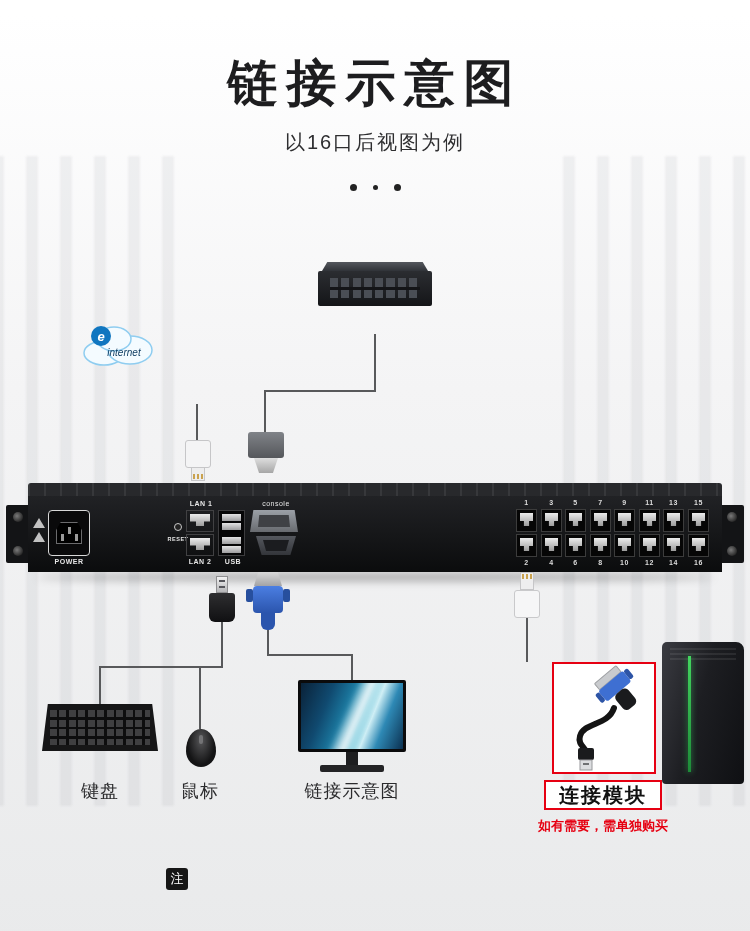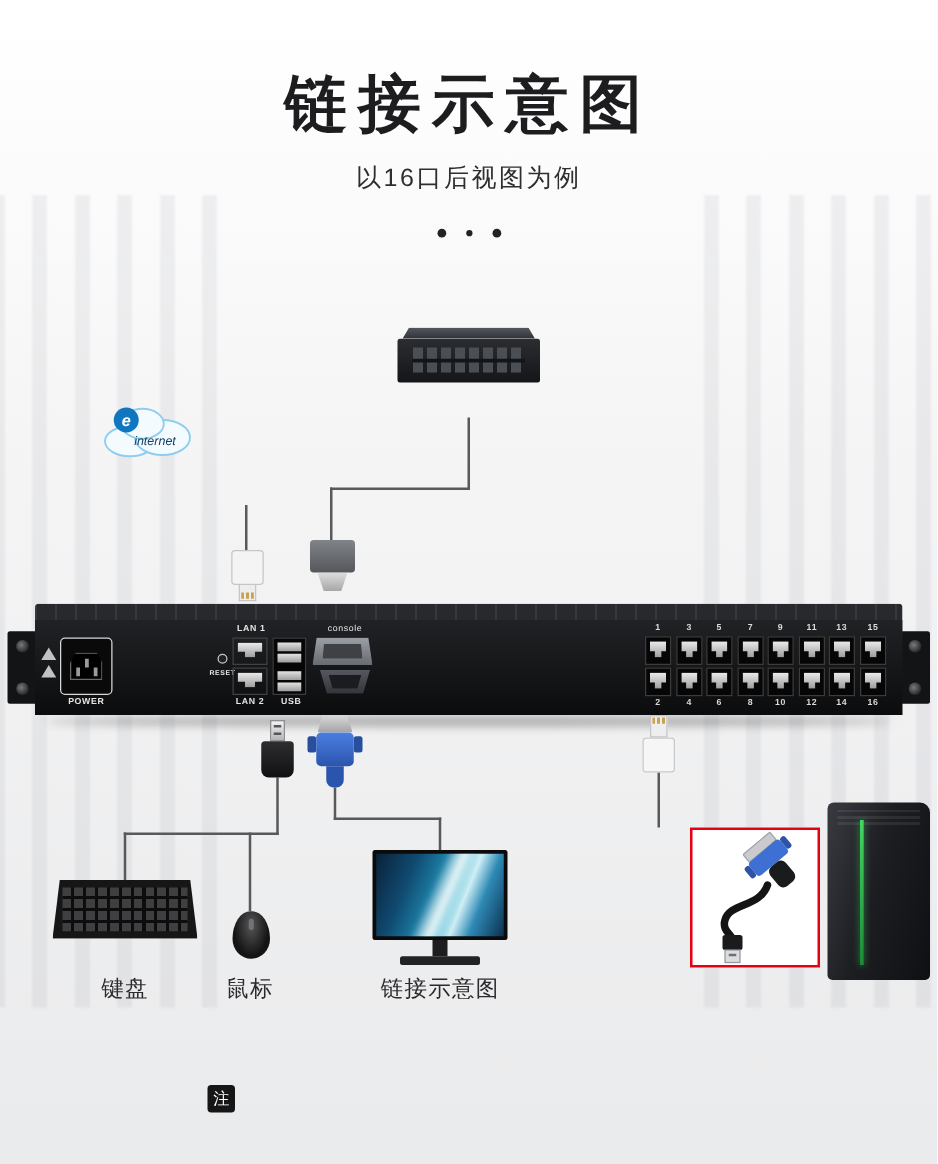--- a/index.html
+++ b/index.html
@@ -367,20 +367,24 @@
         <rect x="-8" y="2" width="16" height="20" rx="5" fill="#1a1b1d"></rect>
       </g>
       <path d="M60 44 C54 62, 30 58, 26 72 C23 82, 34 84, 32 90" stroke="#141414" stroke-width="6" fill="none" stroke-linecap="round"></path>
       <g transform="translate(32,88)">
         <rect x="-8" y="-4" width="16" height="12" rx="2" fill="#1a1b1d"></rect>
         <rect x="-6" y="8" width="12" height="10" fill="#dcdde0" stroke="#97989b" stroke-width="1"></rect>
         <rect x="-3" y="11" width="6" height="2" fill="#6f7073"></rect>
       </g>
     </svg>
   </div>
+  <div class="module-label-box">
+    <span>连接模块</span>
+  </div>
+  <div class="module-note">如有需要，需单独购买</div>
 
   <div class="tower">
       <div class="green"></div>
     </div>
 
   <div class="note-badge">注</div>
 
 </div>
 
 </body></html>

